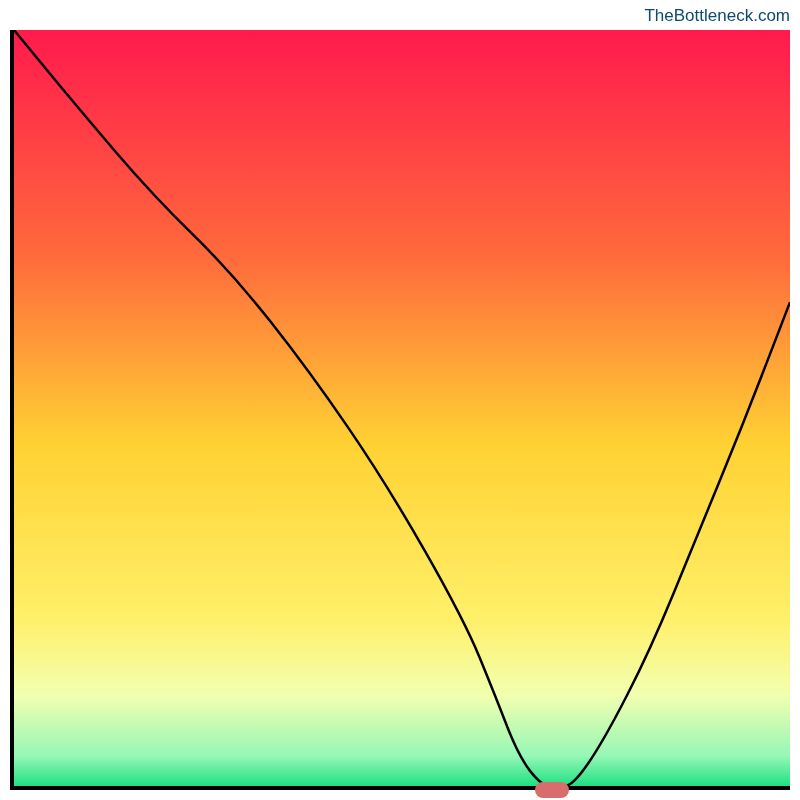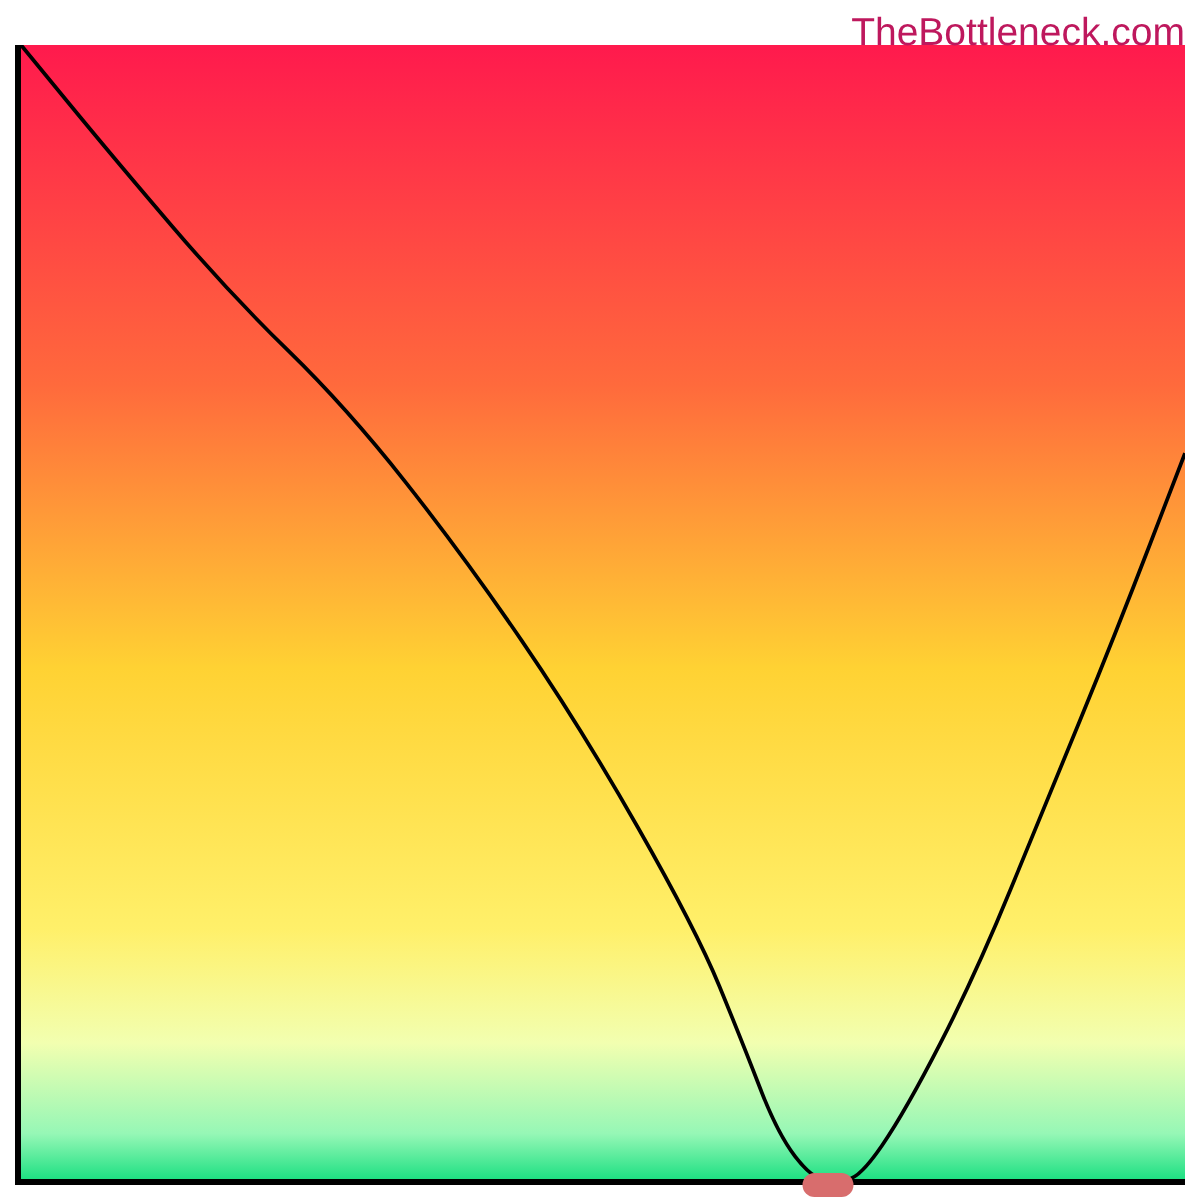--- a/index.html
+++ b/index.html
@@ -7,22 +7,22 @@
   .chart-container {
     width: 800px;
     height: 800px;
     position: relative;
     background: white;
   }
   .watermark {
     position: absolute;
     top: 6px;
     right: 10px;
-    color: #be185d;
-    font-size: 26px;
+    color: #0c4a6e;
+    font-size: 17px;
     font-weight: 400;
     z-index: 10;
   }
   .plot-area {
     position: absolute;
     left: 10px;
     top: 30px;
     width: 780px;
     height: 760px;
     border-left: 4px solid #000;

